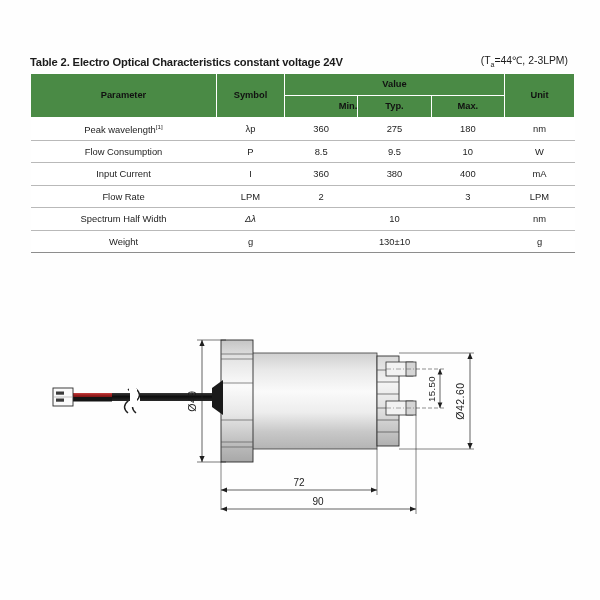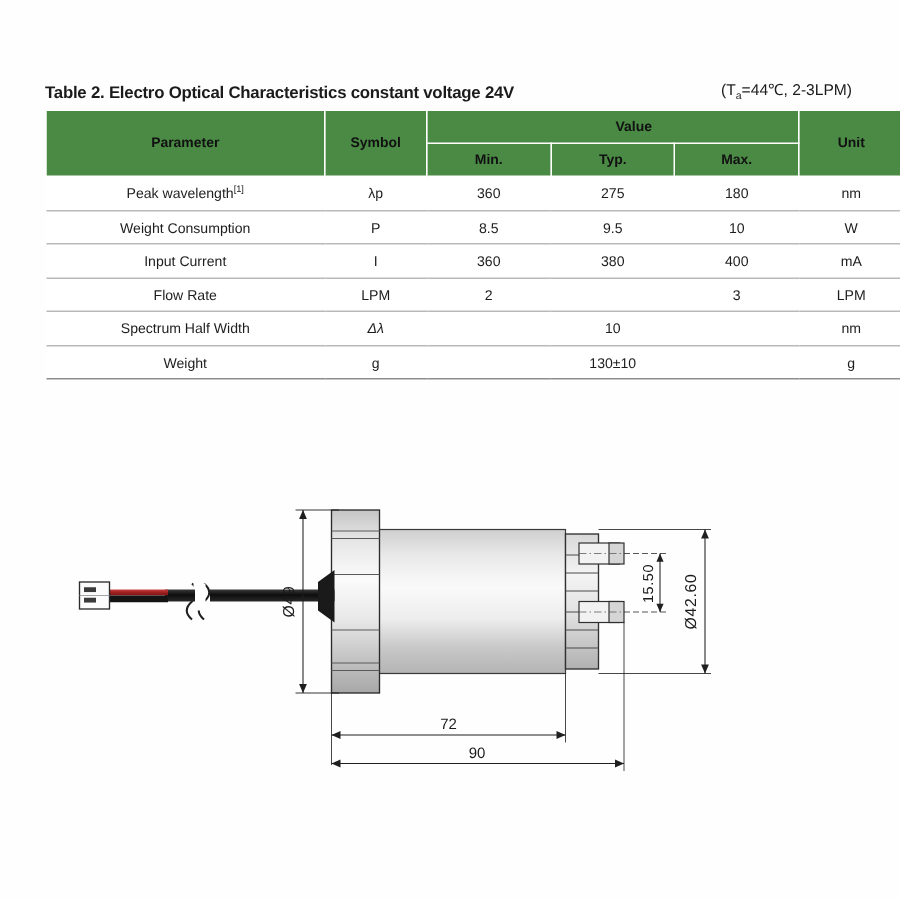--- a/index.html
+++ b/index.html
@@ -122,42 +122,42 @@
     <div class="title-cond">
       <span>(T</span><sub>a</sub><span>=44℃,  2-3LPM)</span>
     </div>
   </div>
 
   <table class="spec-table">
     <thead>
       <tr>
         <th class="hdr-tall" rowspan="2" style="width:185px;">Parameter</th>
         <th class="hdr-tall" rowspan="2" style="width:67px;text-align:center;">Symbol</th>
-        <th colspan="3" style="width:219px;padding-left:28px;">Value</th>
+        <th colspan="3" style="width:219px;">Value</th>
         <th class="hdr-tall" rowspan="2" style="width:69px;text-align:center;">Unit</th>
       </tr>
       <tr>
-        <th style="width:73px;">Min.</th>
+        <th style="width:73px;text-align:right;">Min.</th>
         <th style="width:73px;">Typ.</th>
         <th style="width:73px;margin-top:46px;">Max.</th>
       </tr>
     </thead>
     <tbody>
 
       <tr>
         <td class="param-cell"><span>Peak wavelength</span><sup class="fn">[1]</sup></td>
         <td class="sym-cell">λp</td>
         <td>360</td>
         <td>275</td>
         <td>180</td>
         <td>nm</td>
       </tr>
 
       <tr>
-        <td class="param-cell">Weight Consumption</td>
+        <td class="param-cell">Flow Consumption</td>
         <td class="sym-cell">P</td>
         <td>8.5</td>
         <td>9.5</td>
         <td>10</td>
         <td>W</td>
       </tr>
 
       <tr>
         <td class="param-cell">Input Current</td>
         <td class="sym-cell">I</td>

